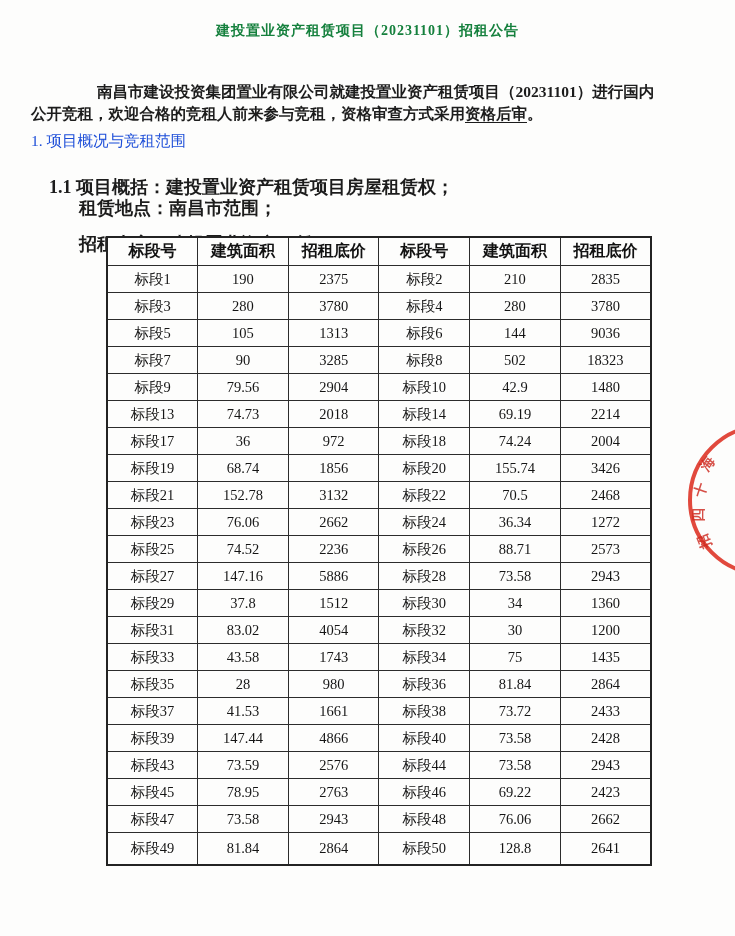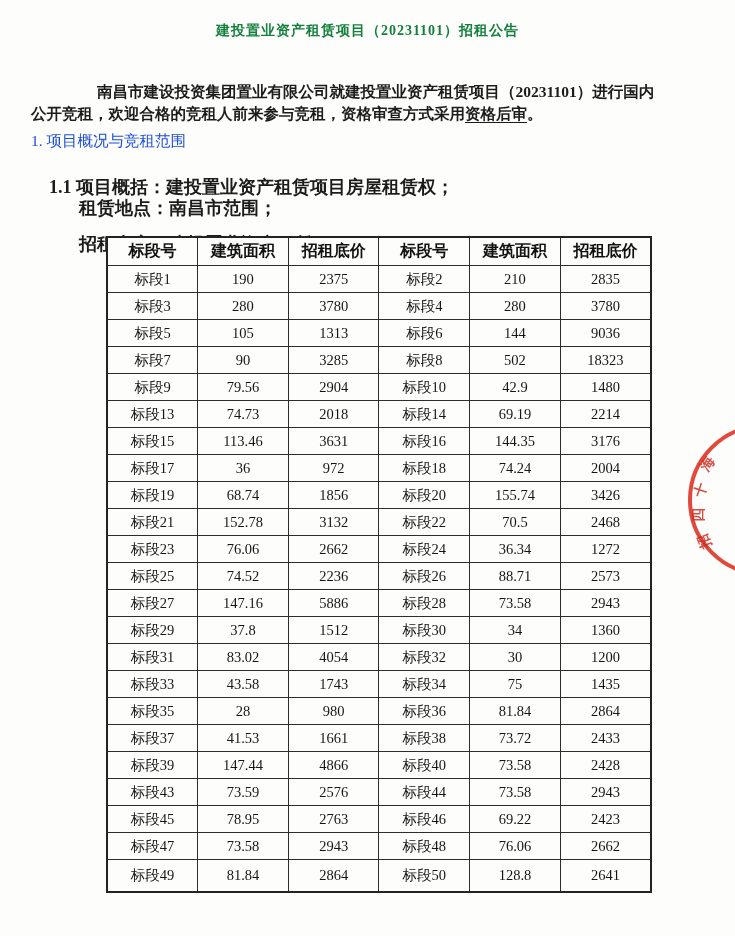--- a/index.html
+++ b/index.html
@@ -129,28 +129,20 @@
         </tr>
         <tr>
           <td>标段13</td>
           <td>74.73</td>
           <td>2018</td>
           <td>标段14</td>
           <td>69.19</td>
           <td>2214</td>
         </tr>
         <tr>
-          <td>标段15</td>
-          <td>113.46</td>
-          <td>3631</td>
-          <td>标段16</td>
-          <td>144.35</td>
-          <td>3176</td>
-        </tr>
-        <tr>
           <td>标段17</td>
           <td>36</td>
           <td>972</td>
           <td>标段18</td>
           <td>74.24</td>
           <td>2004</td>
         </tr>
         <tr>
           <td>标段19</td>
           <td>68.74</td>

